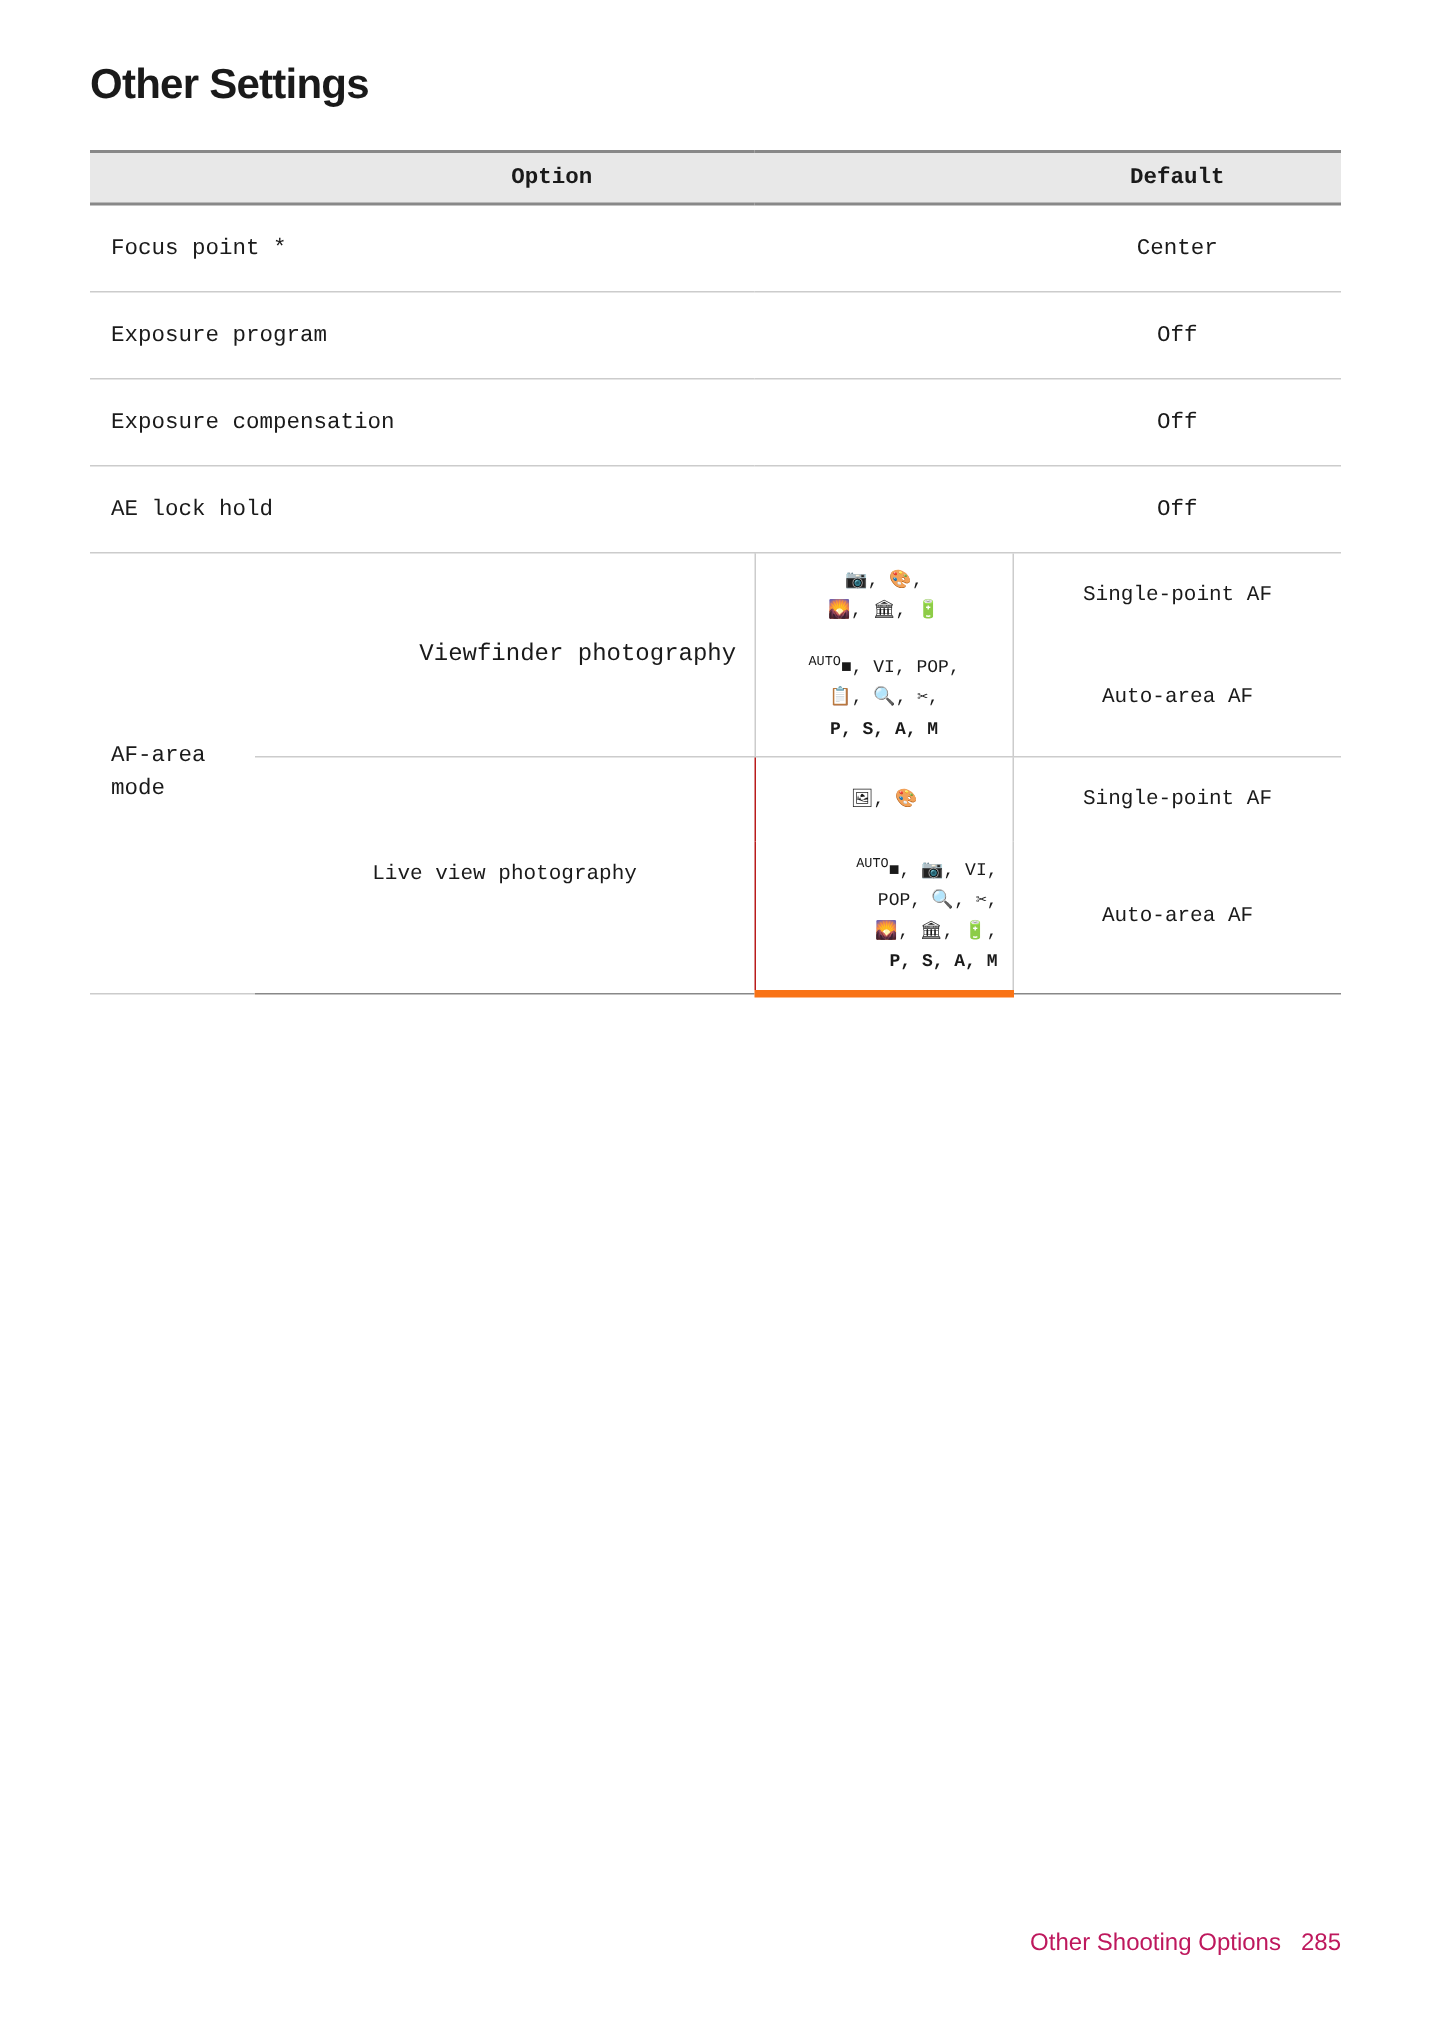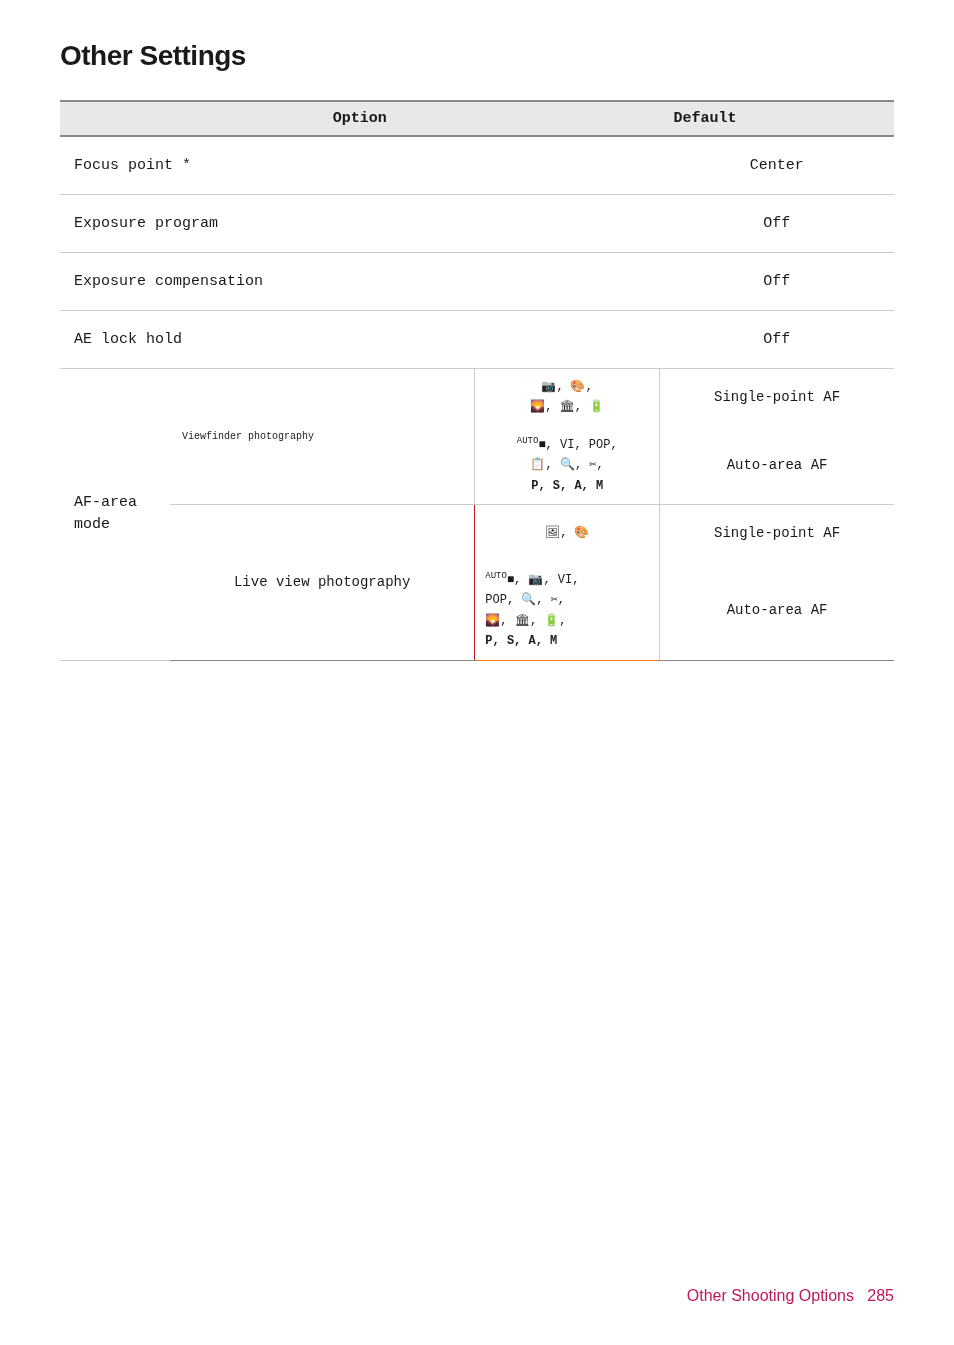--- a/index.html
+++ b/index.html
@@ -39,21 +39,21 @@
       padding: 8px 14px;
       font-weight: 700;
       text-align: center;
     }
 
     thead tr th.col-option {
       text-align: center;
     }
 
     thead tr th.col-default {
-      text-align: left;
+      text-align: center;
       white-space: nowrap;
     }
 
     tbody tr td {
       border-bottom: 1px solid #ccc;
       padding: 20px 14px;
       vertical-align: middle;
     }
 
     .simple-row td {
@@ -111,42 +111,42 @@
       <td colspan="3">Exposure compensation</td>
       <td class="default-val">Off</td>
     </tr>
     <tr class="simple-row">
       <td colspan="3">AE lock hold</td>
       <td class="default-val">Off</td>
     </tr>
 
     <tr>
       <td rowspan="4" class="af-outer-label" style="border-bottom:1px solid #ccc; vertical-align:middle; text-align:left; line-height:1.5;">AF-area<br>mode</td>
-      <td rowspan="2" style="vertical-align:middle; text-align:left; font-size:10px; border-right:1px solid #ccc; border-bottom:1px solid #ccc; padding:8px 12px;">Viewfinder photography</td>
+      <td rowspan="2" style="vertical-align:middle; text-align:right; font-size:16px; border-right:1px solid #ccc; border-bottom:1px solid #ccc; padding:8px 12px;">Viewfinder photography</td>
       <td style="text-align:center; font-size:12px; line-height:1.7; padding:8px 10px; border-right:1px solid #ccc; border-bottom:none;">
         📷, 🎨,<br>🌄, 🏛, 🔋
       </td>
       <td style="text-align:center; font-size:14px; white-space:nowrap; vertical-align:middle; border-bottom:none;">Single-point AF</td>
     </tr>
     <tr>
       <td style="text-align:center; font-size:12px; line-height:1.7; padding:8px 10px; border-right:1px solid #ccc; border-bottom:1px solid #ccc;">
         <sup style="font-size:9px;">AUTO</sup>■, VI, POP,<br>📋, 🔍, ✂,<br><span style="font-weight:700;">P, S, A, M</span>
       </td>
       <td style="text-align:center; font-size:14px; white-space:nowrap; vertical-align:middle; border-bottom:1px solid #ccc;">Auto-area AF</td>
     </tr>
 
     <tr>
       <td rowspan="2" style="vertical-align:middle; text-align:center; font-size:14px; border-right:1px solid #b91c1c; border-bottom:1px solid #888; padding:8px 12px;">Live view photography</td>
       <td style="text-align:center; font-size:12px; line-height:1.7; padding:8px 10px; border-right:1px solid #ccc; border-bottom:none;">
         🖼, 🎨
       </td>
       <td style="text-align:center; font-size:14px; white-space:nowrap; vertical-align:middle; border-bottom:none;">Single-point AF</td>
     </tr>
     <tr>
-      <td style="text-align:left; font-size:12px; line-height:1.7; padding:8px 10px; border-right:1px solid #ccc; border-bottom:1px solid #f97316;margin-left:20px;">
+      <td style="text-align:right; font-size:12px; line-height:1.7; padding:8px 10px; border-right:1px solid #ccc; border-bottom:5px solid #f97316;margin-left:20px;">
         <sup style="font-size:9px;">AUTO</sup>■, 📷, VI,<br>POP, 🔍, ✂,<br>🌄, 🏛, 🔋,<br><span style="font-weight:700;">P, S, A, M</span>
       </td>
       <td style="text-align:center; font-size:14px; white-space:nowrap; vertical-align:middle; border-bottom:1px solid #888;">Auto-area AF</td>
     </tr>
 
   </tbody>
 </table>
 
 <div class="footer-text">
   <span>Other Shooting Options</span>&nbsp;&nbsp;&nbsp;<span>285</span>

